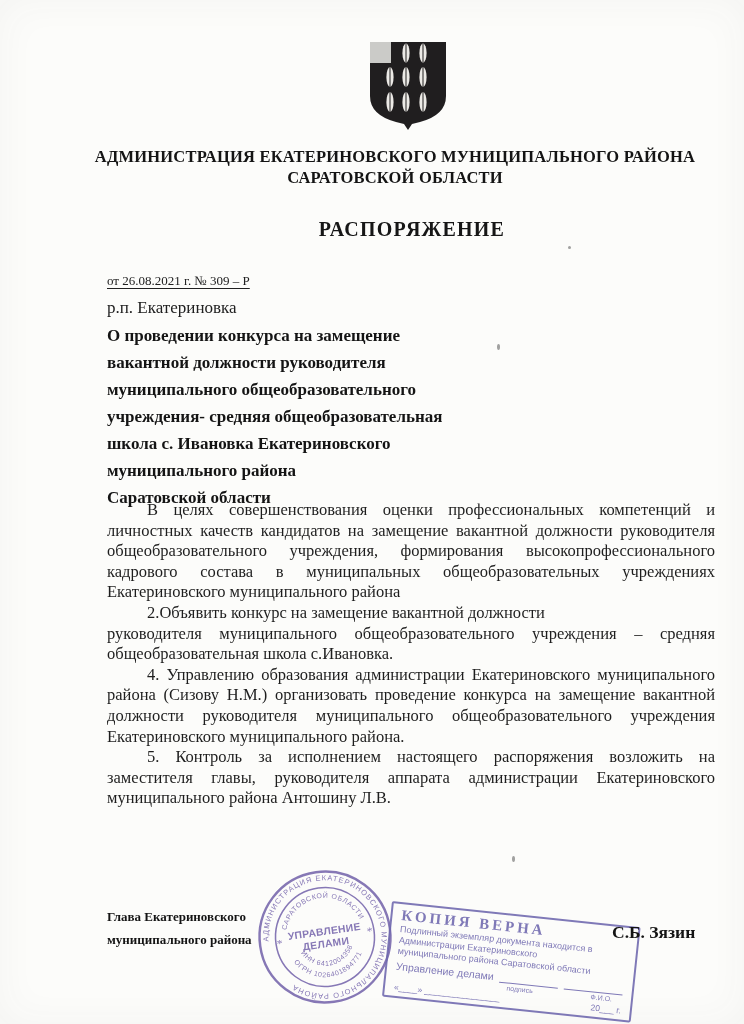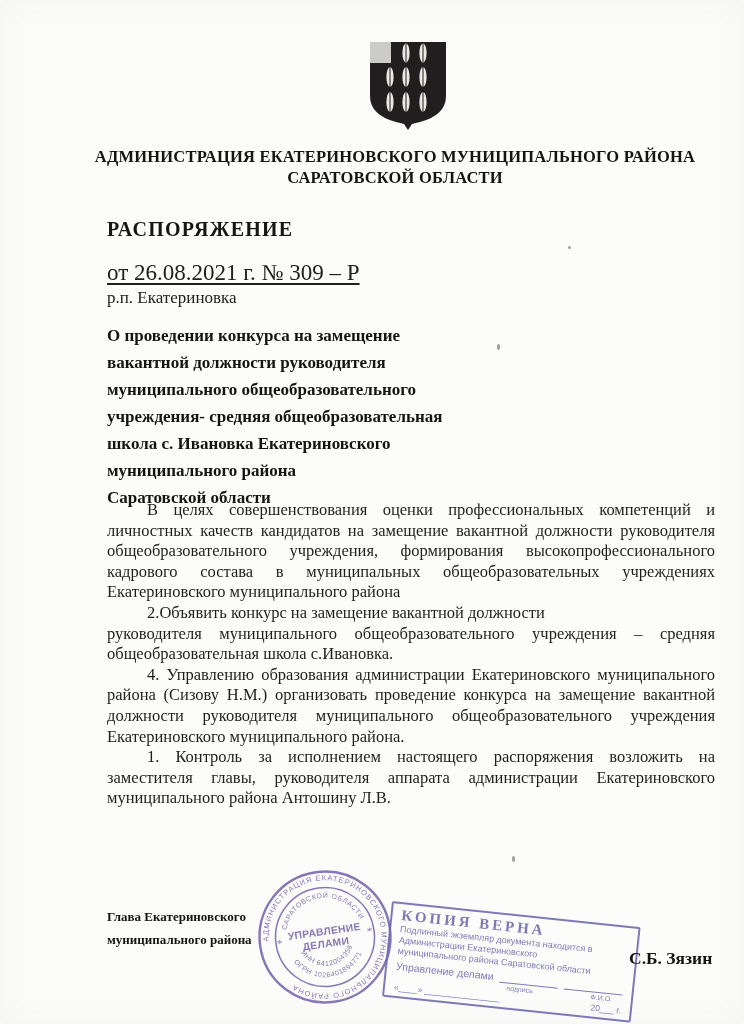--- a/index.html
+++ b/index.html
@@ -13,49 +13,49 @@
   
   .crest{position:absolute;left:368px;top:40px;width:80px;height:90px;}
   
   .org{
     position:absolute;left:50px;top:146px;width:690px;
     text-align:center;font-weight:bold;font-size:16.5px;line-height:21px;
     color:#141414;letter-spacing:.2px;
   }
   .doctype{
     position:absolute;left:107px;top:218px;width:610px;
-    font-weight:bold;font-size:20px;letter-spacing:1.2px;color:#161616;
+    text-align:center;font-weight:bold;font-size:20px;letter-spacing:1.2px;color:#161616;
   }
   
   .dateline{
-    position:absolute;left:107px;top:260px;font-size:23px;color:#202020;
+    position:absolute;left:107px;top:273px;font-size:13px;color:#202020;
     text-decoration:underline;text-underline-offset:3px;
   }
-  .place{position:absolute;left:107px;top:288px;font-size:17px;color:#202020;}
+  .place{position:absolute;left:107px;top:298px;font-size:17px;color:#202020;}
   
   .subject{
     position:absolute;left:107px;top:322px;width:440px;
     font-weight:bold;font-size:17px;line-height:27px;color:#141414;
     white-space:pre-line;
   }
   
   .body-text{position:absolute;left:107px;top:500px;width:608px;}
   .body-text p{
     margin:0;font-size:16.5px;line-height:20.6px;text-align:justify;
     text-indent:40px;white-space:pre-line;color:#1e1e1e;
   }
   
   .sig-position{
     position:absolute;left:107px;top:905px;
     font-weight:bold;font-size:13px;line-height:23px;color:#141414;white-space:pre-line;
     z-index:3;
   }
   .sig-name{
-    position:absolute;left:629px;top:922px;
-    font-weight:bold;font-size:17.5px;color:#141414;z-index:6;margin-top:26px;
+    position:absolute;left:612px;top:922px;
+    font-weight:bold;font-size:17.5px;color:#141414;z-index:6;
   }
   
   .round-stamp{
     position:absolute;left:257px;top:869px;width:136px;height:136px;
     transform:rotate(-8deg);opacity:.85;z-index:4;
   }
   .round-stamp text{fill:#7261aa;}
   .round-stamp .rs-center{
     font-family:"Liberation Sans","DejaVu Sans",sans-serif;
     font-size:10px;font-weight:bold;letter-spacing:.3px;
@@ -132,21 +132,21 @@
 учреждения- средняя общеобразовательная
 школа с. Ивановка Екатериновского
 муниципального района
 Саратовской области</div>
 
   <div class="body-text">
     <p>В целях совершенствования оценки профессиональных компетенций и личностных качеств кандидатов на замещение вакантной должности руководителя общеобразовательного учреждения, формирования высокопрофессионального кадрового состава в муниципальных общеобразовательных  учреждениях Екатериновского муниципального района</p>
     <p>2.Объявить конкурс на  замещение вакантной должности
 руководителя муниципального общеобразовательного учреждения – средняя общеобразовательная школа с.Ивановка.</p>
     <p>4. Управлению образования администрации Екатериновского муниципального района (Сизову Н.М.) организовать проведение конкурса на замещение вакантной должности руководителя муниципального общеобразовательного учреждения Екатериновского муниципального района.</p>
-    <p>1. Контроль за исполнением настоящего распоряжения возложить на заместителя главы, руководителя аппарата администрации  Екатериновского муниципального района  Антошину Л.В.</p>
+    <p>5. Контроль за исполнением настоящего распоряжения возложить на заместителя главы, руководителя аппарата администрации  Екатериновского муниципального района  Антошину Л.В.</p>
   </div>
 
   <div class="sig-position">Глава Екатериновского
 муниципального района</div>
   <div class="sig-name">С.Б. Зязин</div>
 
   <svg class="round-stamp" viewBox="0 0 132 132" xmlns="http://www.w3.org/2000/svg">
     <defs>
       <path id="rs-cw55" d="M 11 66 A 55 55 0 1 1 121 66 A 55 55 0 1 1 11 66"></path>
       <path id="rs-cw38" d="M 28 66 A 38 38 0 1 1 104 66 A 38 38 0 1 1 28 66"></path>

